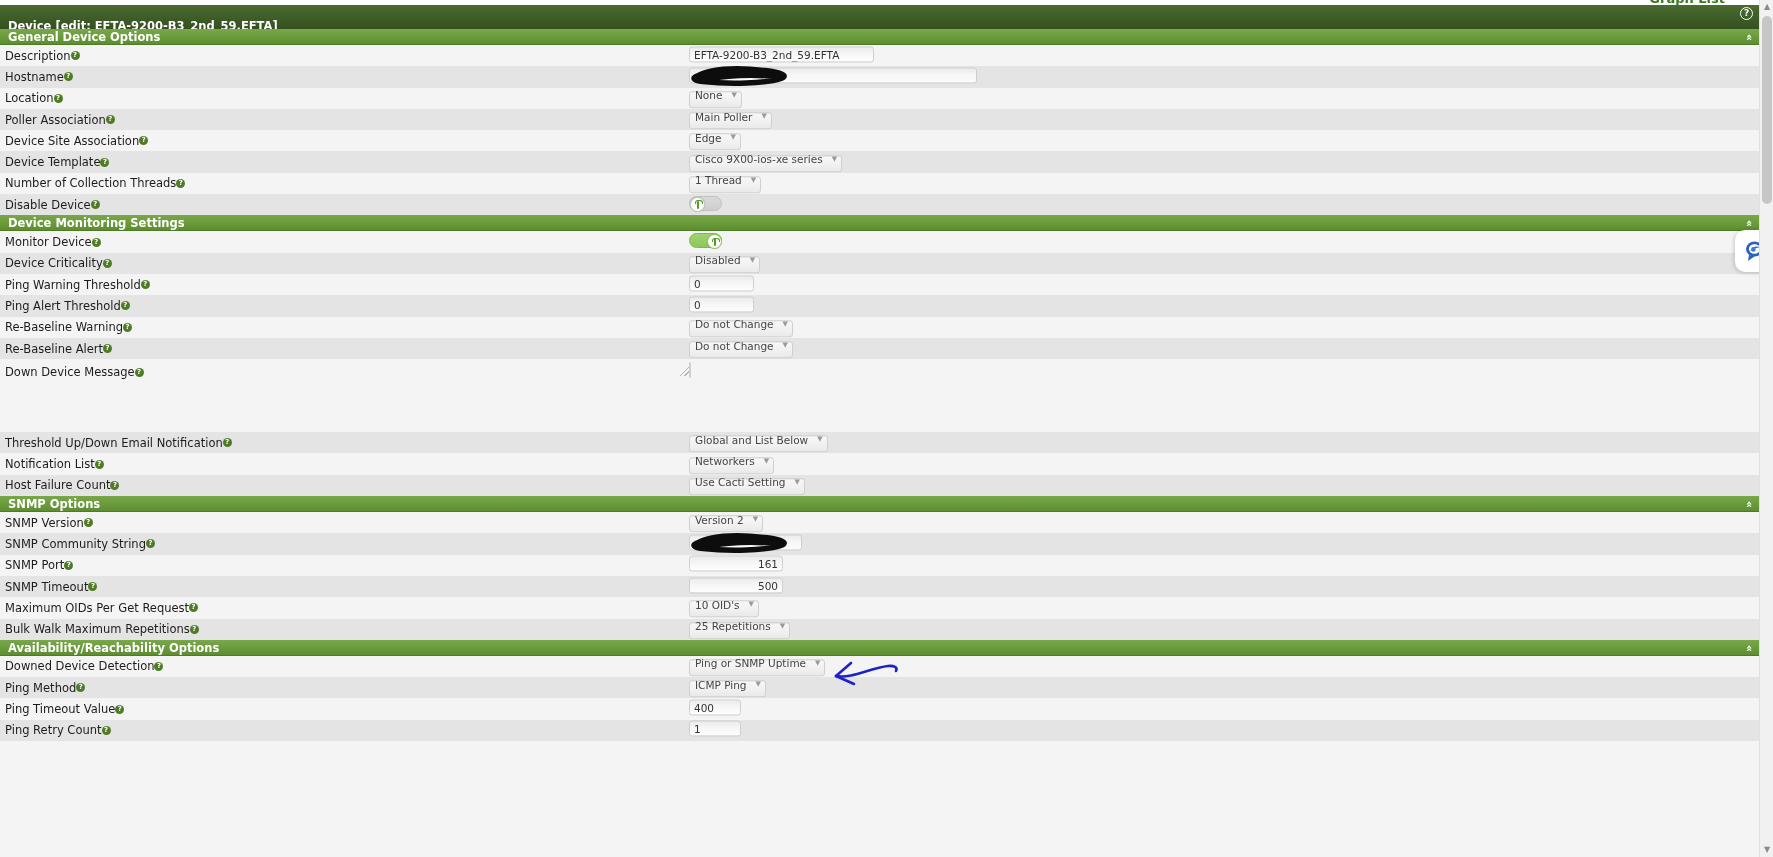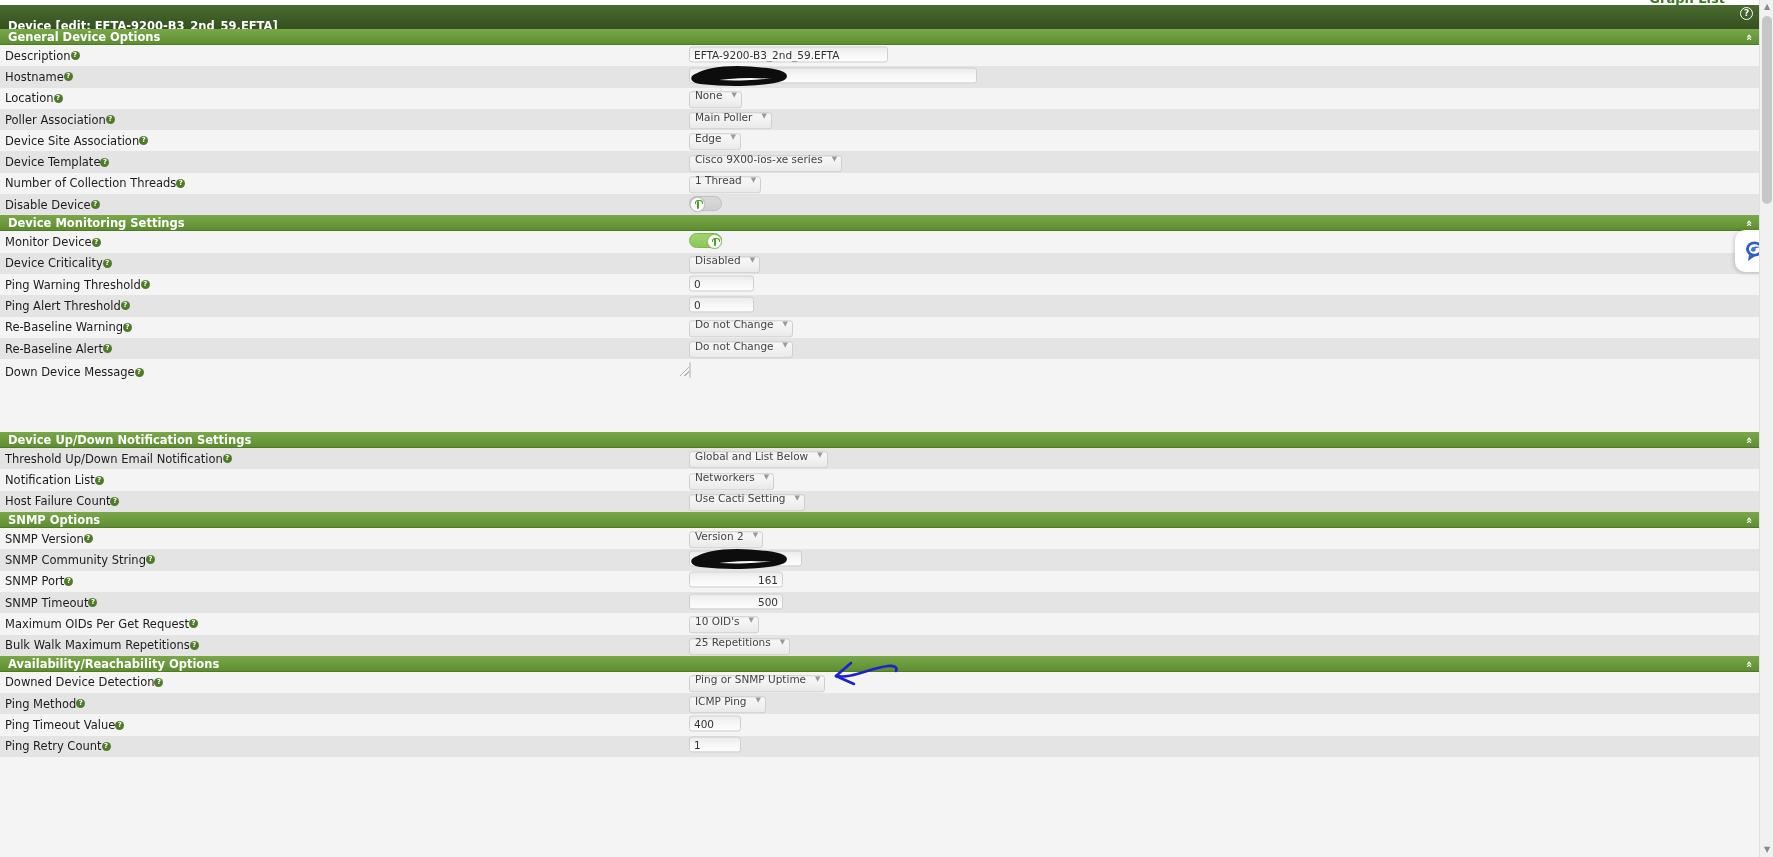--- a/index.html
+++ b/index.html
@@ -150,21 +150,21 @@
     border-radius: 3px;
     height: 16px;
     line-height: 14px;
     padding: 0 4px;
     font-size: 10.5px;
     color: #333333;
     font-family: "DejaVu Sans", "Liberation Sans", sans-serif;
     overflow: hidden;
     white-space: nowrap;
   }
-  .txt.w199 { width: 199px; }
+  .txt.w199 { width: 185px; }
   .txt.w288 { width: 288px; }
   .txt.w113 { width: 113px; }
   .txt.w78  { width: 94px; text-align: right;  }
   .txt.w65  { width: 65px;  }
   .txt.w52  { width: 52px;  }
 
   
   .sel {
     display: inline-flex;
     align-items: center;
@@ -445,21 +445,20 @@
               <span class="caret">▼</span>
             </span></span>
         </div>
         <div class="row tall">
           <span class="label">
             <span>Down Device Message</span>
             <span class="help">?</span>
           </span>
           <span class="field"><span class="area"><span class="grip"></span></span></span>
         </div>
-        <div class="section"><span>Device Up/Down Notification Settings</span><span class="collapse" style="transform: rotate(90deg); display: inline-block;">«</span></div>
         <div class="row alt">
           <span class="label">
             <span>Threshold Up/Down Email Notification</span>
             <span class="help">?</span>
           </span>
           <span class="field"><span class="sel">
               <span>Global and List Below</span>
               <span class="caret">▼</span>
             </span></span>
         </div>

